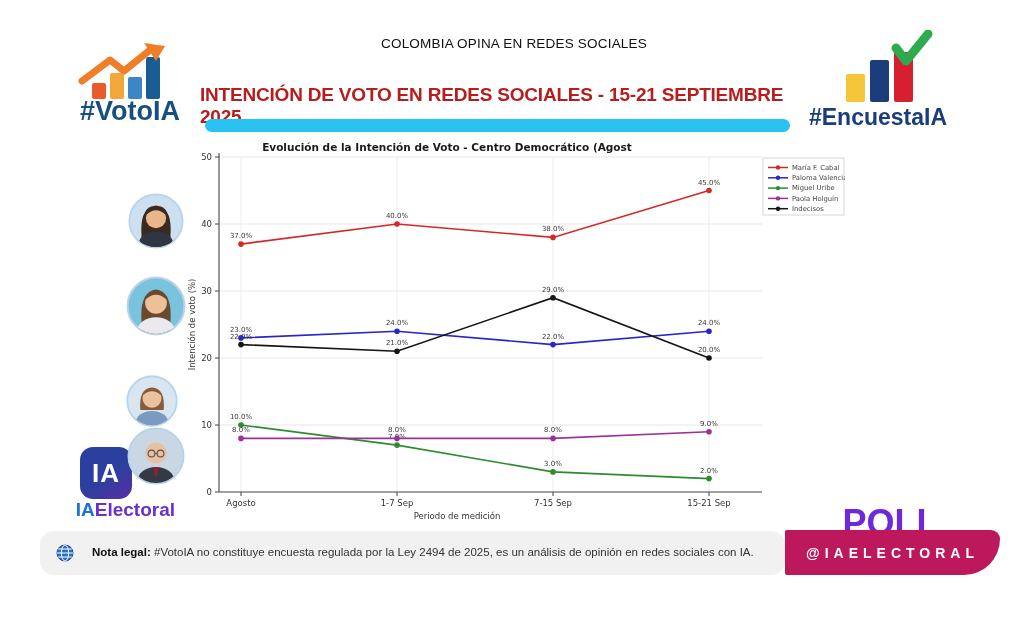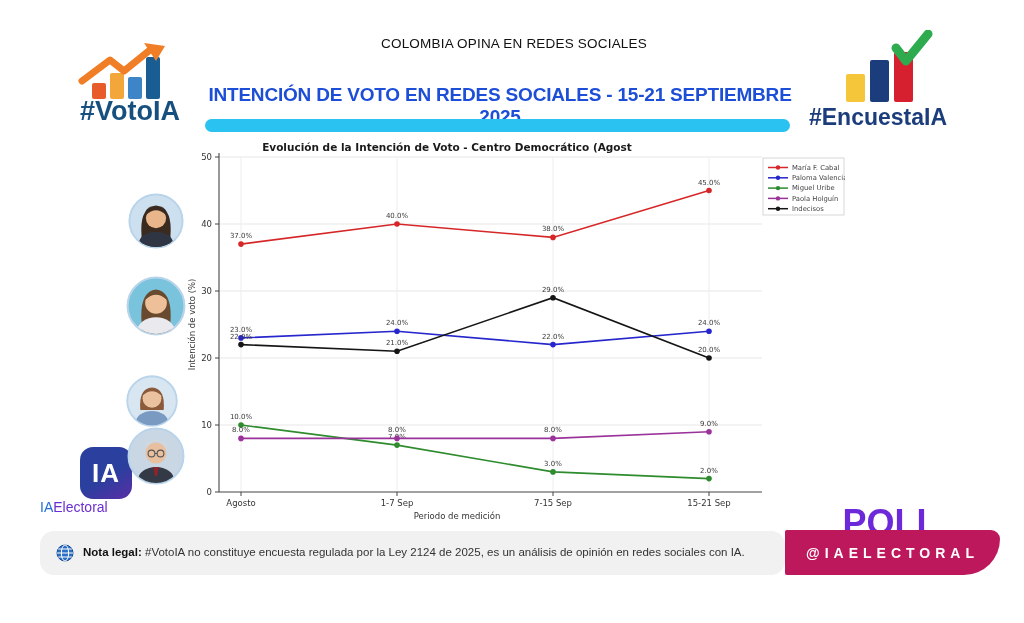--- a/index.html
+++ b/index.html
@@ -9,22 +9,22 @@
     font-family:"Liberation Sans", sans-serif;
   }
   .abs { position:absolute; }
 
   
   .kicker {
     left:284px; top:36px; width:460px; text-align:center;
     font-size:13.5px; font-weight:normal; color:#111111; letter-spacing:.2px;
   }
   .main-title {
-    left:200px; top:84px; width:600px; text-align:center;
-    font-size:19px; font-weight:800; color:#1d4ed8; letter-spacing:-.2px;
+    left:200px; top:84px; width:600px; 
+    font-size:19px; font-weight:800; color:#b91c1c; letter-spacing:-.2px;
   }
   .cyan-bar { left:205px; top:119px; width:585px; height:13px; border-radius:7px; }
 
   .votoia-text {
     left:55px; top:96px; width:150px; text-align:center;
     font-size:27px; font-weight:800; color:#17507f;
   }
   .encuestaia-text {
     left:793px; top:104px; width:170px; text-align:center;
     font-size:23px; font-weight:800; color:#1c3d7c;
@@ -33,41 +33,41 @@
   
   .avatar { border-radius:50%; z-index:5; }
 
   
   .ia-badge {
     left:80px; top:447px; width:52px; height:52px; border-radius:13px;
     background:linear-gradient(150deg,#2b3f9e 55%,#5a2ea6 100%);
     display:flex; align-items:center; justify-content:center; z-index:2;
   }
   .ia-badge span { color:#ffffff; font-size:26px; font-weight:bold; letter-spacing:1px; }
-  .ia-electoral { left:40px; top:499px; width:135px; text-align:left; font-size:14px; font-weight:normal; }
+  .ia-electoral { left:40px; top:499px; width:135px; text-align:right; font-size:19px; font-weight:bold; }
   .ia-electoral .p1 { color:#1f6fd6; }
   .ia-electoral .p2 { color:#6a2fd0; }
 
   
   .poll-label { left:828px; top:472px; width:125px; text-align:center; font-size:36px; font-weight:800; color:#6d28d9;margin-top:30px; }
   .handle-box {
     left:785px; top:530px; width:215px; height:45px;
     border-radius:2px 10px 40px 2px;
     display:flex; align-items:center; justify-content:center;
   }
   .handle-box span { color:#ffffff; font-size:14px; font-weight:bold; letter-spacing:5px; }
 
   
   .nota-bar {
     left:40px; top:531px; width:745px; height:44px; border-radius:14px;
     background:#f1f1f1; display:flex; align-items:center; padding:0 14px 0 16px;
   }
   .nota-bar svg { flex:0 0 auto; margin-right:9px; }
   .nota-text { font-size:11.5px; color:#333333; line-height:1.15; }
-  .nota-text b { color:#111111; }
+  .nota-text b { color:#111111;margin-left:9px; }
 </style>
 </head>
 <body>
 
 <svg class="abs" style="left:70px; top:43px;" width="138" height="58" viewBox="0 0 138 58">
   <rect x="22" y="40" width="14" height="16" rx="2" fill="#e85c2b"></rect>
   <rect x="40" y="30" width="14" height="26" rx="2" fill="#f3a73a"></rect>
   <rect x="58" y="34" width="14" height="22" rx="2" fill="#3d85c6"></rect>
   <rect x="76" y="14" width="14" height="42" rx="2" fill="#1a5d92"></rect>
   <path d="M12,38 L40,17 L54,28 L80,7" fill="none" stroke="#f07e27" stroke-width="7" stroke-linecap="round" stroke-linejoin="round"></path>
@@ -260,14 +260,14 @@
 
 <div class="abs nota-bar">
   <svg width="18" height="18" viewBox="0 0 18 18">
     <circle cx="9" cy="9" r="8" fill="#2b6fc4"></circle>
     <circle cx="9" cy="9" r="8" fill="none" stroke="#1a4f96" stroke-width="1"></circle>
     <ellipse cx="9" cy="9" rx="3.6" ry="8" fill="none" stroke="#ffffff" stroke-width="1"></ellipse>
     <line x1="1" y1="9" x2="17" y2="9" stroke="#ffffff" stroke-width="1"></line>
     <line x1="2.2" y1="5" x2="15.8" y2="5" stroke="#ffffff" stroke-width="1"></line>
     <line x1="2.2" y1="13" x2="15.8" y2="13" stroke="#ffffff" stroke-width="1"></line>
   </svg>
-  <div class="nota-text"><b>Nota legal:</b><span> #VotoIA no constituye encuesta regulada por la Ley 2124 de 2025, es un análisis de opinión en redes sociales con IA.</span></div>
+  <div class="nota-text"><b>Nota legal:</b><span> #VotoIA no constituye encuesta regulada por la Ley 2494 de 2025, es un análisis de opinión en redes sociales con IA.</span></div>
 </div>
 
 </body></html>

